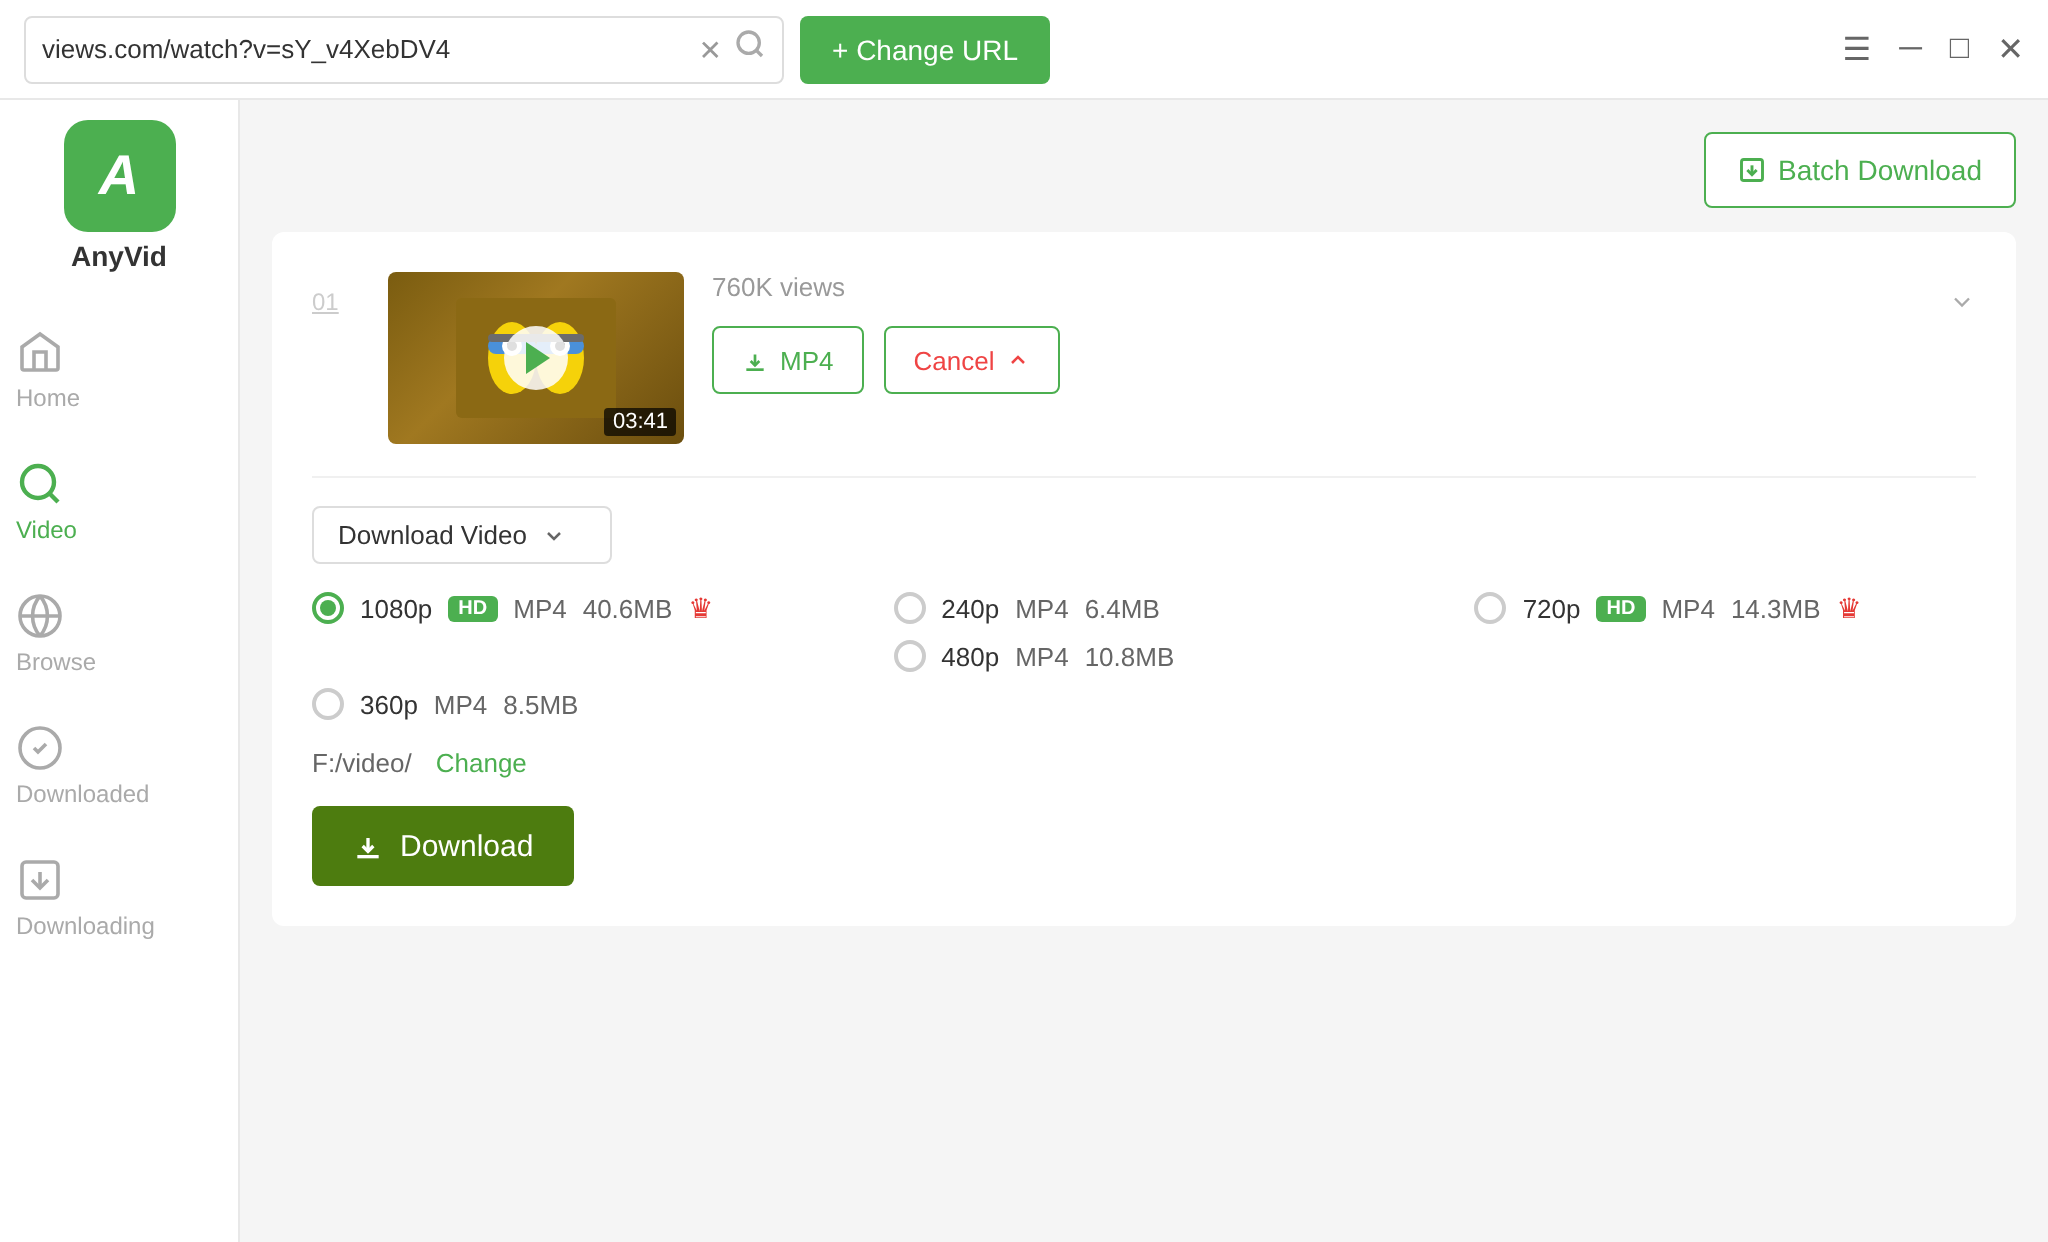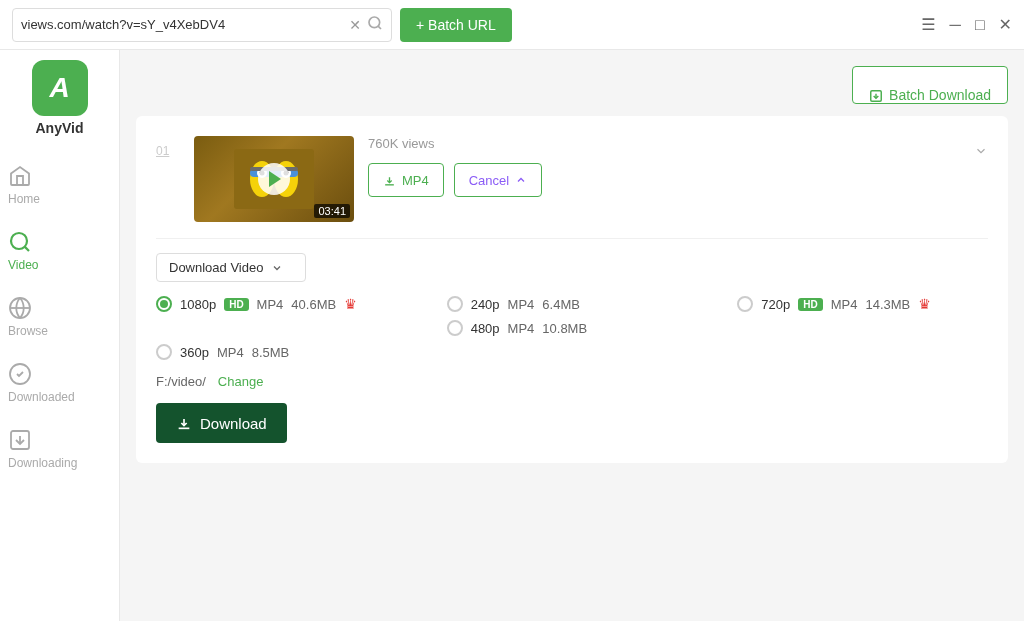--- a/index.html
+++ b/index.html
@@ -148,21 +148,21 @@
       right: 16px;
       background: #fff;
       border: 1.5px solid #4caf50;
       color: #4caf50;
       border-radius: 4px;
       padding: 0 16px;
       height: 38px;
       font-size: 14px;
       cursor: pointer;
       display: flex;
-      align-items: flex-end;
+      align-items: center;
       gap: 6px;
       font-weight: 500;
     }
 
     
     .video-card {
       background: #fff;
       border-radius: 6px;
       padding: 20px 20px 20px 20px;
       margin-top: 50px;
@@ -175,21 +175,21 @@
     }
     .video-number {
       color: #ccc;
       font-size: 12px;
       min-width: 24px;
       margin-top: 8px;
       text-decoration: underline;
     }
     .video-thumb {
       position: relative;
-      width: 160px;
+      width: 148px;
       height: 86px;
       border-radius: 4px;
       overflow: hidden;
       background: #8B6914;
       flex-shrink: 0;
     }
     .thumb-bg {
       width: 100%;
       height: 100%;
       background: linear-gradient(135deg, #7a5c10 0%, #a07820 40%, #6b4e0e 100%);
@@ -257,21 +257,21 @@
       font-size: 13px;
       cursor: pointer;
       display: flex;
       align-items: center;
       gap: 6px;
       font-weight: 500;
     }
     .cancel-btn {
       background: #fff;
       border: 1.5px solid #4caf50;
-      color: #8b5cf6;
+      color: #ef4444;
       border-radius: 4px;
       padding: 0 14px;
       height: 34px;
       font-size: 13px;
       cursor: pointer;
       display: flex;
       align-items: center;
       gap: 6px;
       font-weight: 500;
     }
@@ -361,21 +361,21 @@
       margin-bottom: 14px;
       font-size: 13px;
       color: #666;
     }
     .change-link {
       color: #4caf50;
       cursor: pointer;
       text-decoration: none;
     }
     .download-btn {
-      background: #14532d;
+      background: #4d7c0f;
       color: #fff;
       border: none;
       border-radius: 4px;
       padding: 0 20px;
       height: 40px;
       font-size: 15px;
       cursor: pointer;
       display: flex;
       align-items: center;
       gap: 8px;
@@ -389,21 +389,21 @@
   <div class="url-bar">
     <span class="url-text">views.com/watch?v=sY_v4XebDV4</span>
     <span class="url-clear">✕</span>
     <span class="url-search">
       <svg width="16" height="16" viewBox="0 0 24 24" fill="none" stroke="#aaa" stroke-width="2.5">
         <circle cx="11" cy="11" r="8"></circle>
           <line x1="21" y1="21" x2="16.65" y2="16.65"></line>
       </svg>
     </span>
   </div>
-  <button class="paste-btn">+ Batch URL</button>
+  <button class="paste-btn">+ Change URL</button>
   <div class="spacer"></div>
   <div class="win-controls">
     <span>☰</span>
     <span>─</span>
     <span>□</span>
     <span>✕</span>
   </div>
 </div>
 
 <div class="main">

